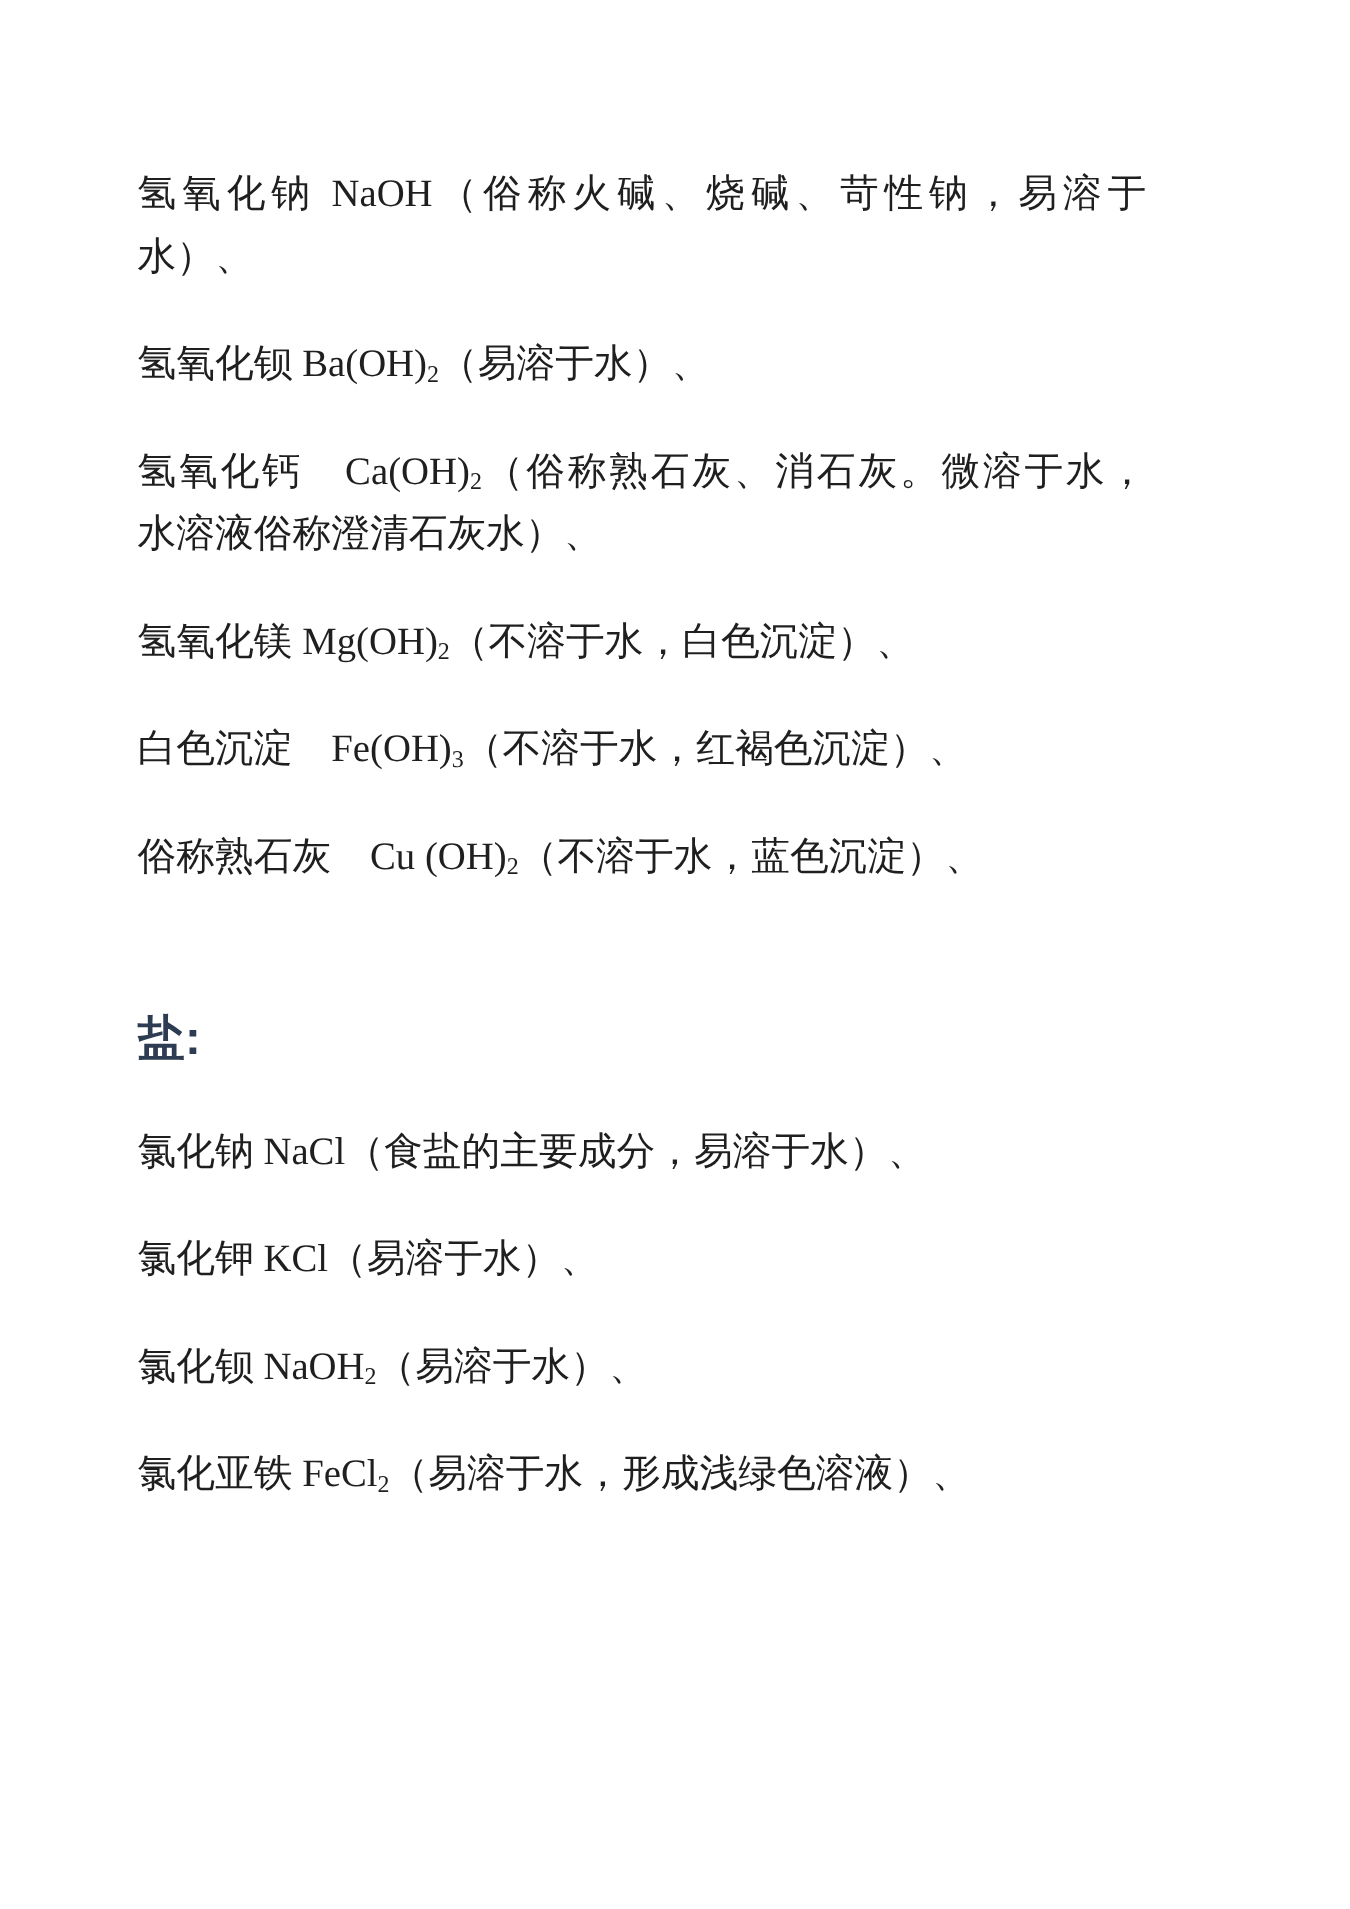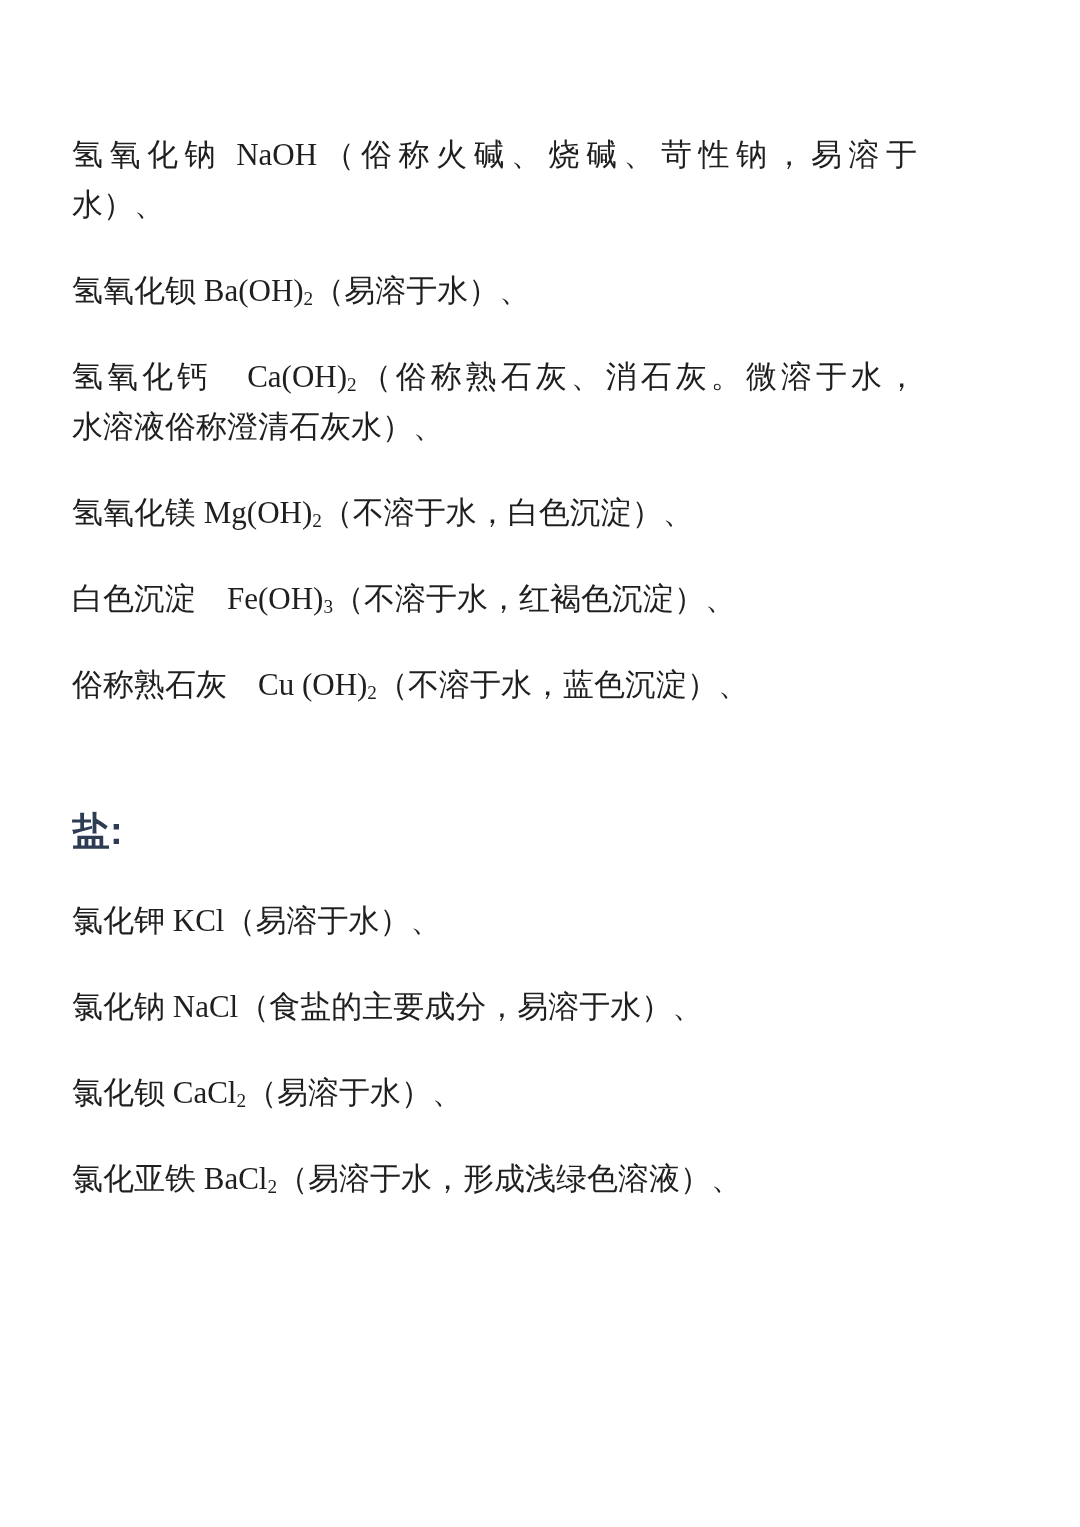--- a/index.html
+++ b/index.html
@@ -12,21 +12,21 @@
     height: 1527px;
     overflow: hidden;
     font-family: "Liberation Serif", "DejaVu Serif", serif;
     color: var(--body-color, #1f1f1f);
     background: var(--bg-color, #ffffff);
   }
   .page {
     box-sizing: border-box;
     width: 1080px;
     height: 1527px;
-    padding: 130px 163px 0 72px;
+    padding: 130px 163px 0 110px;
   }
   .para {
     margin: 0 0 36px 0;
     font-size: 31px;
   }
   .line {
     display: block;
     line-height: 50px;
     white-space: normal;
   }
@@ -82,31 +82,31 @@
     </p>
 
 
   </section>
 
   <div class="section-heading">盐:</div>
 
   <section>
 
     <p class="para">
+      <span class="line"><span>氯化钠 NaCl（食盐的主要成分，易溶于水）、</span></span>
+    </p>
+
+    <p class="para">
       <span class="line"><span>氯化钾 KCl（易溶于水）、</span></span>
     </p>
 
     <p class="para">
-      <span class="line"><span>氯化钠 NaCl（食盐的主要成分，易溶于水）、</span></span>
-    </p>
-
-    <p class="para">
-      <span class="line"><span>氯化钡 CaCl</span><sub>2</sub><span>（易溶于水）、</span></span>
+      <span class="line"><span>氯化钡 NaOH</span><sub>2</sub><span>（易溶于水）、</span></span>
     </p>
 
 
     <p class="para">
-      <span class="line"><span>氯化亚铁 BaCl</span><sub>2</sub><span>（易溶于水，形成浅绿色溶液）、</span></span>
+      <span class="line"><span>氯化亚铁 FeCl</span><sub>2</sub><span>（易溶于水，形成浅绿色溶液）、</span></span>
     </p>
 
   </section>
 
 </main>
 
 </body></html>

